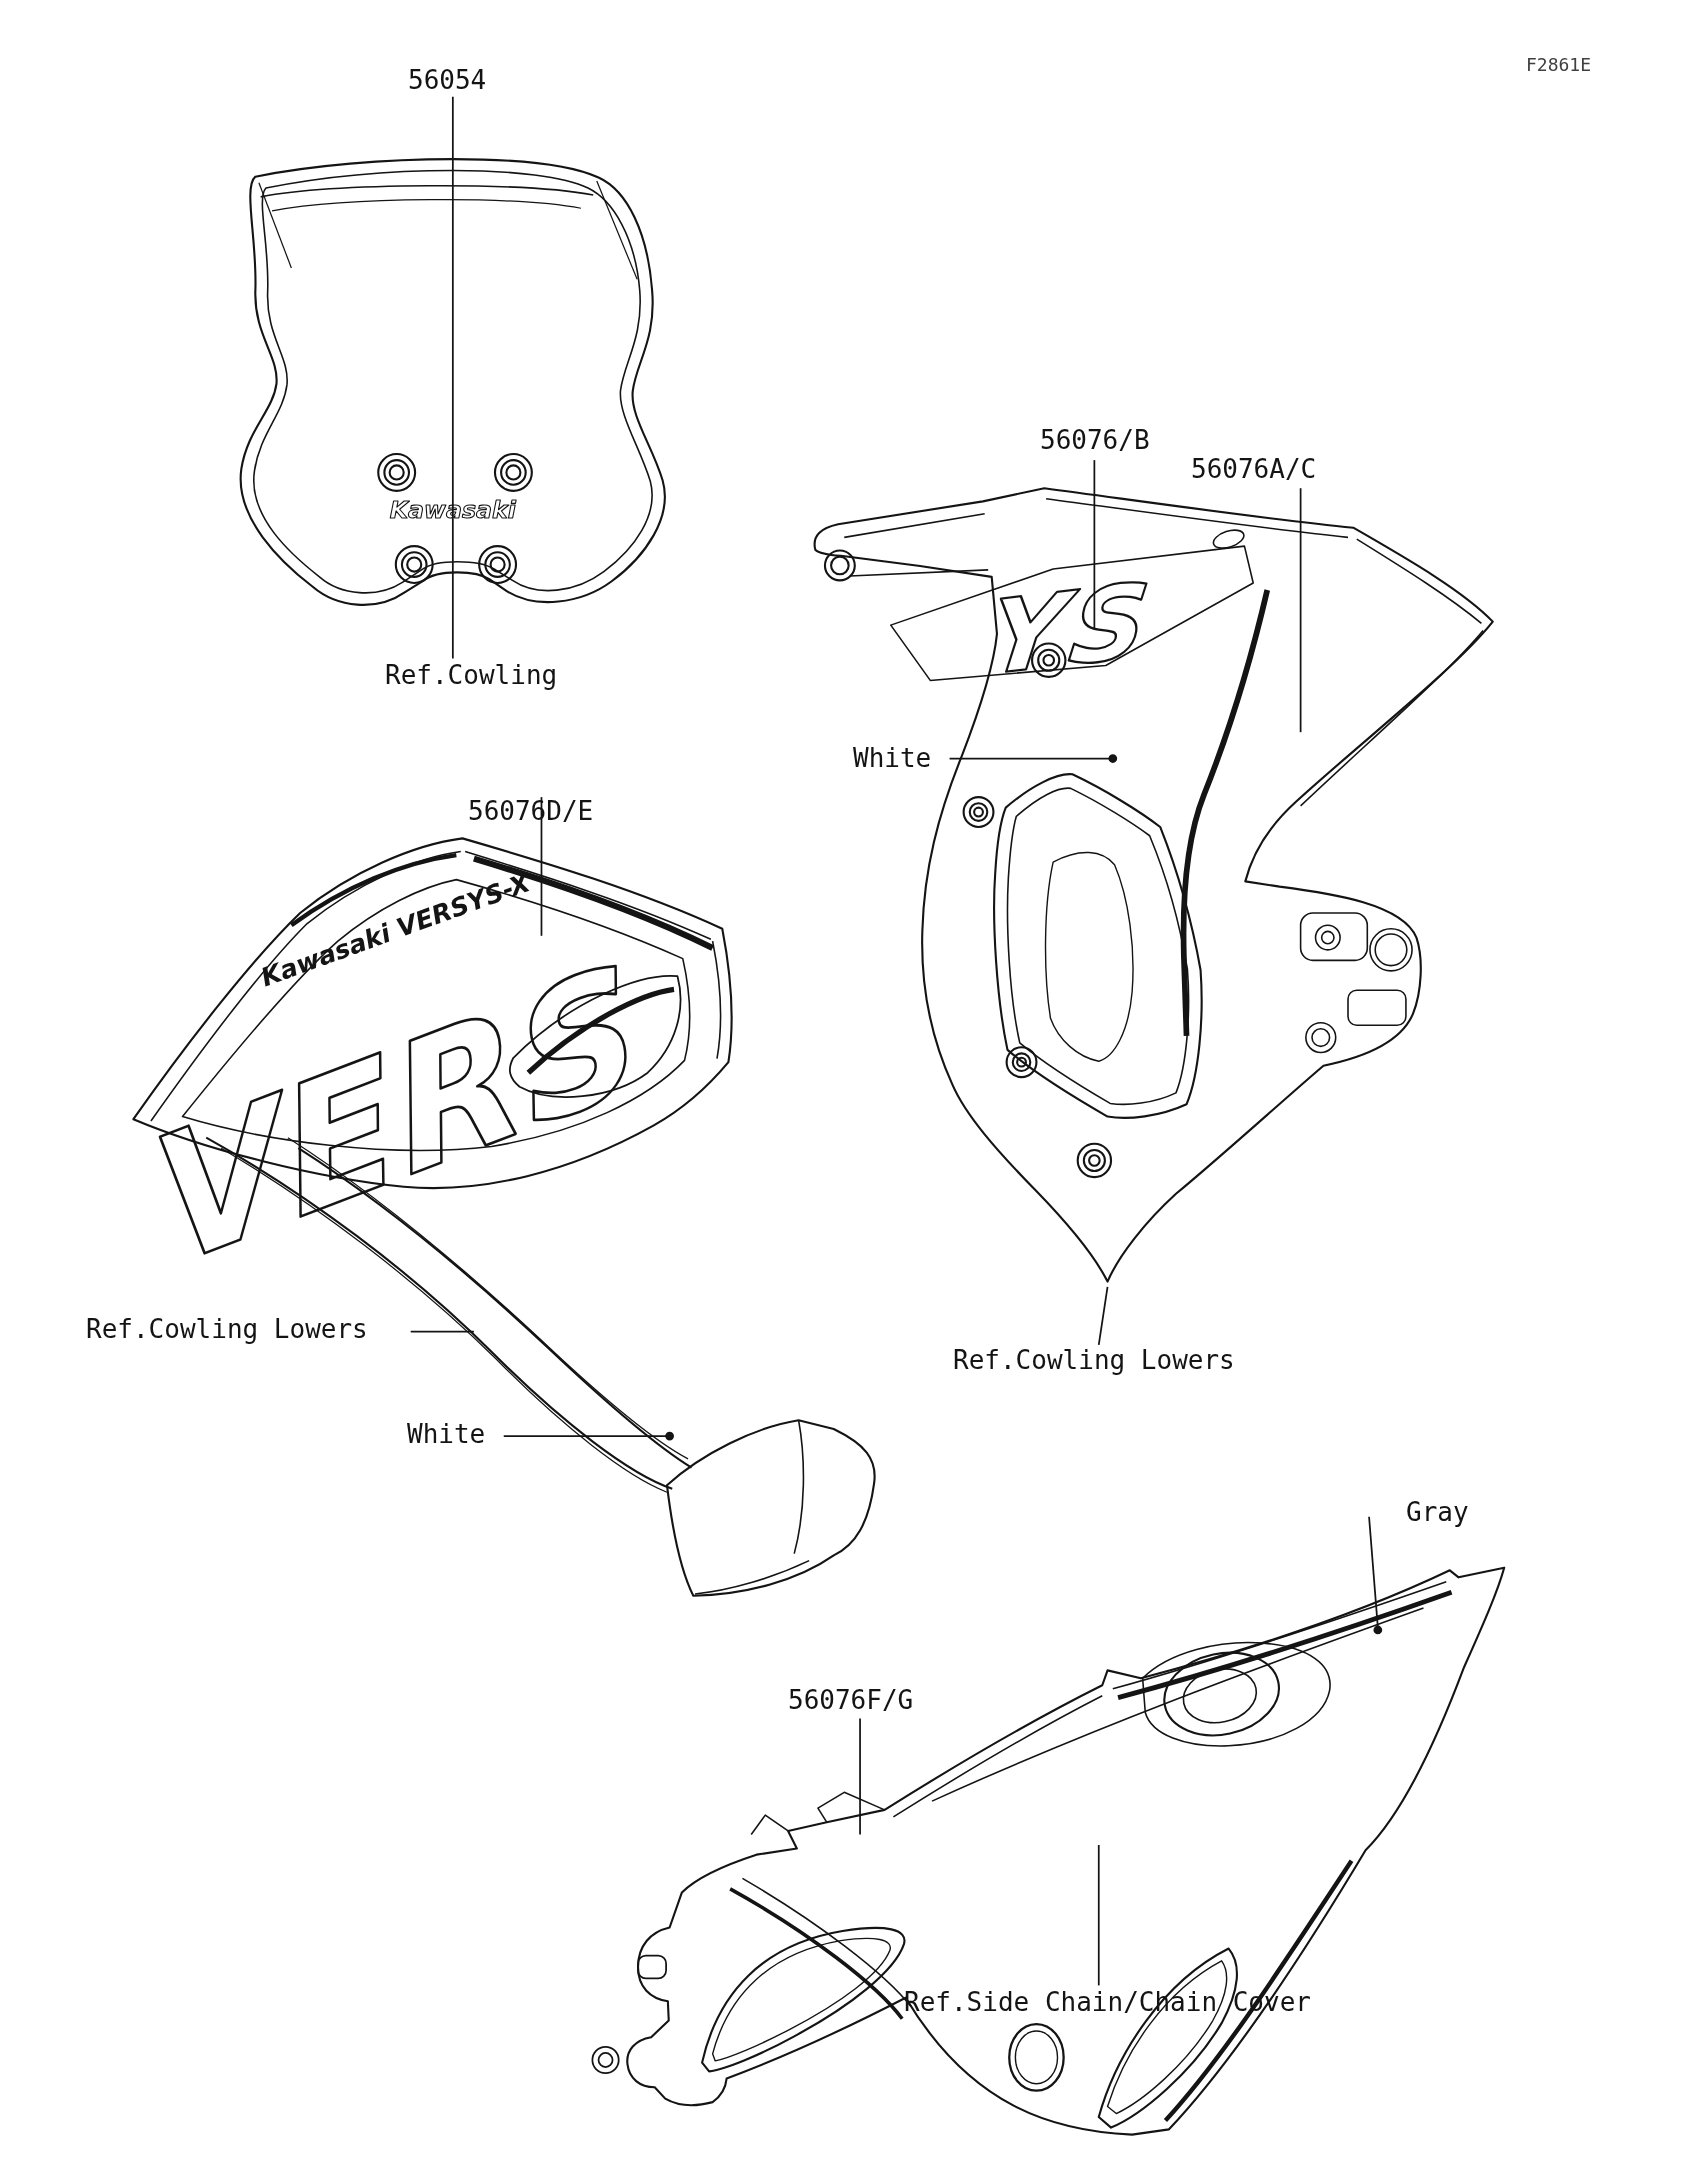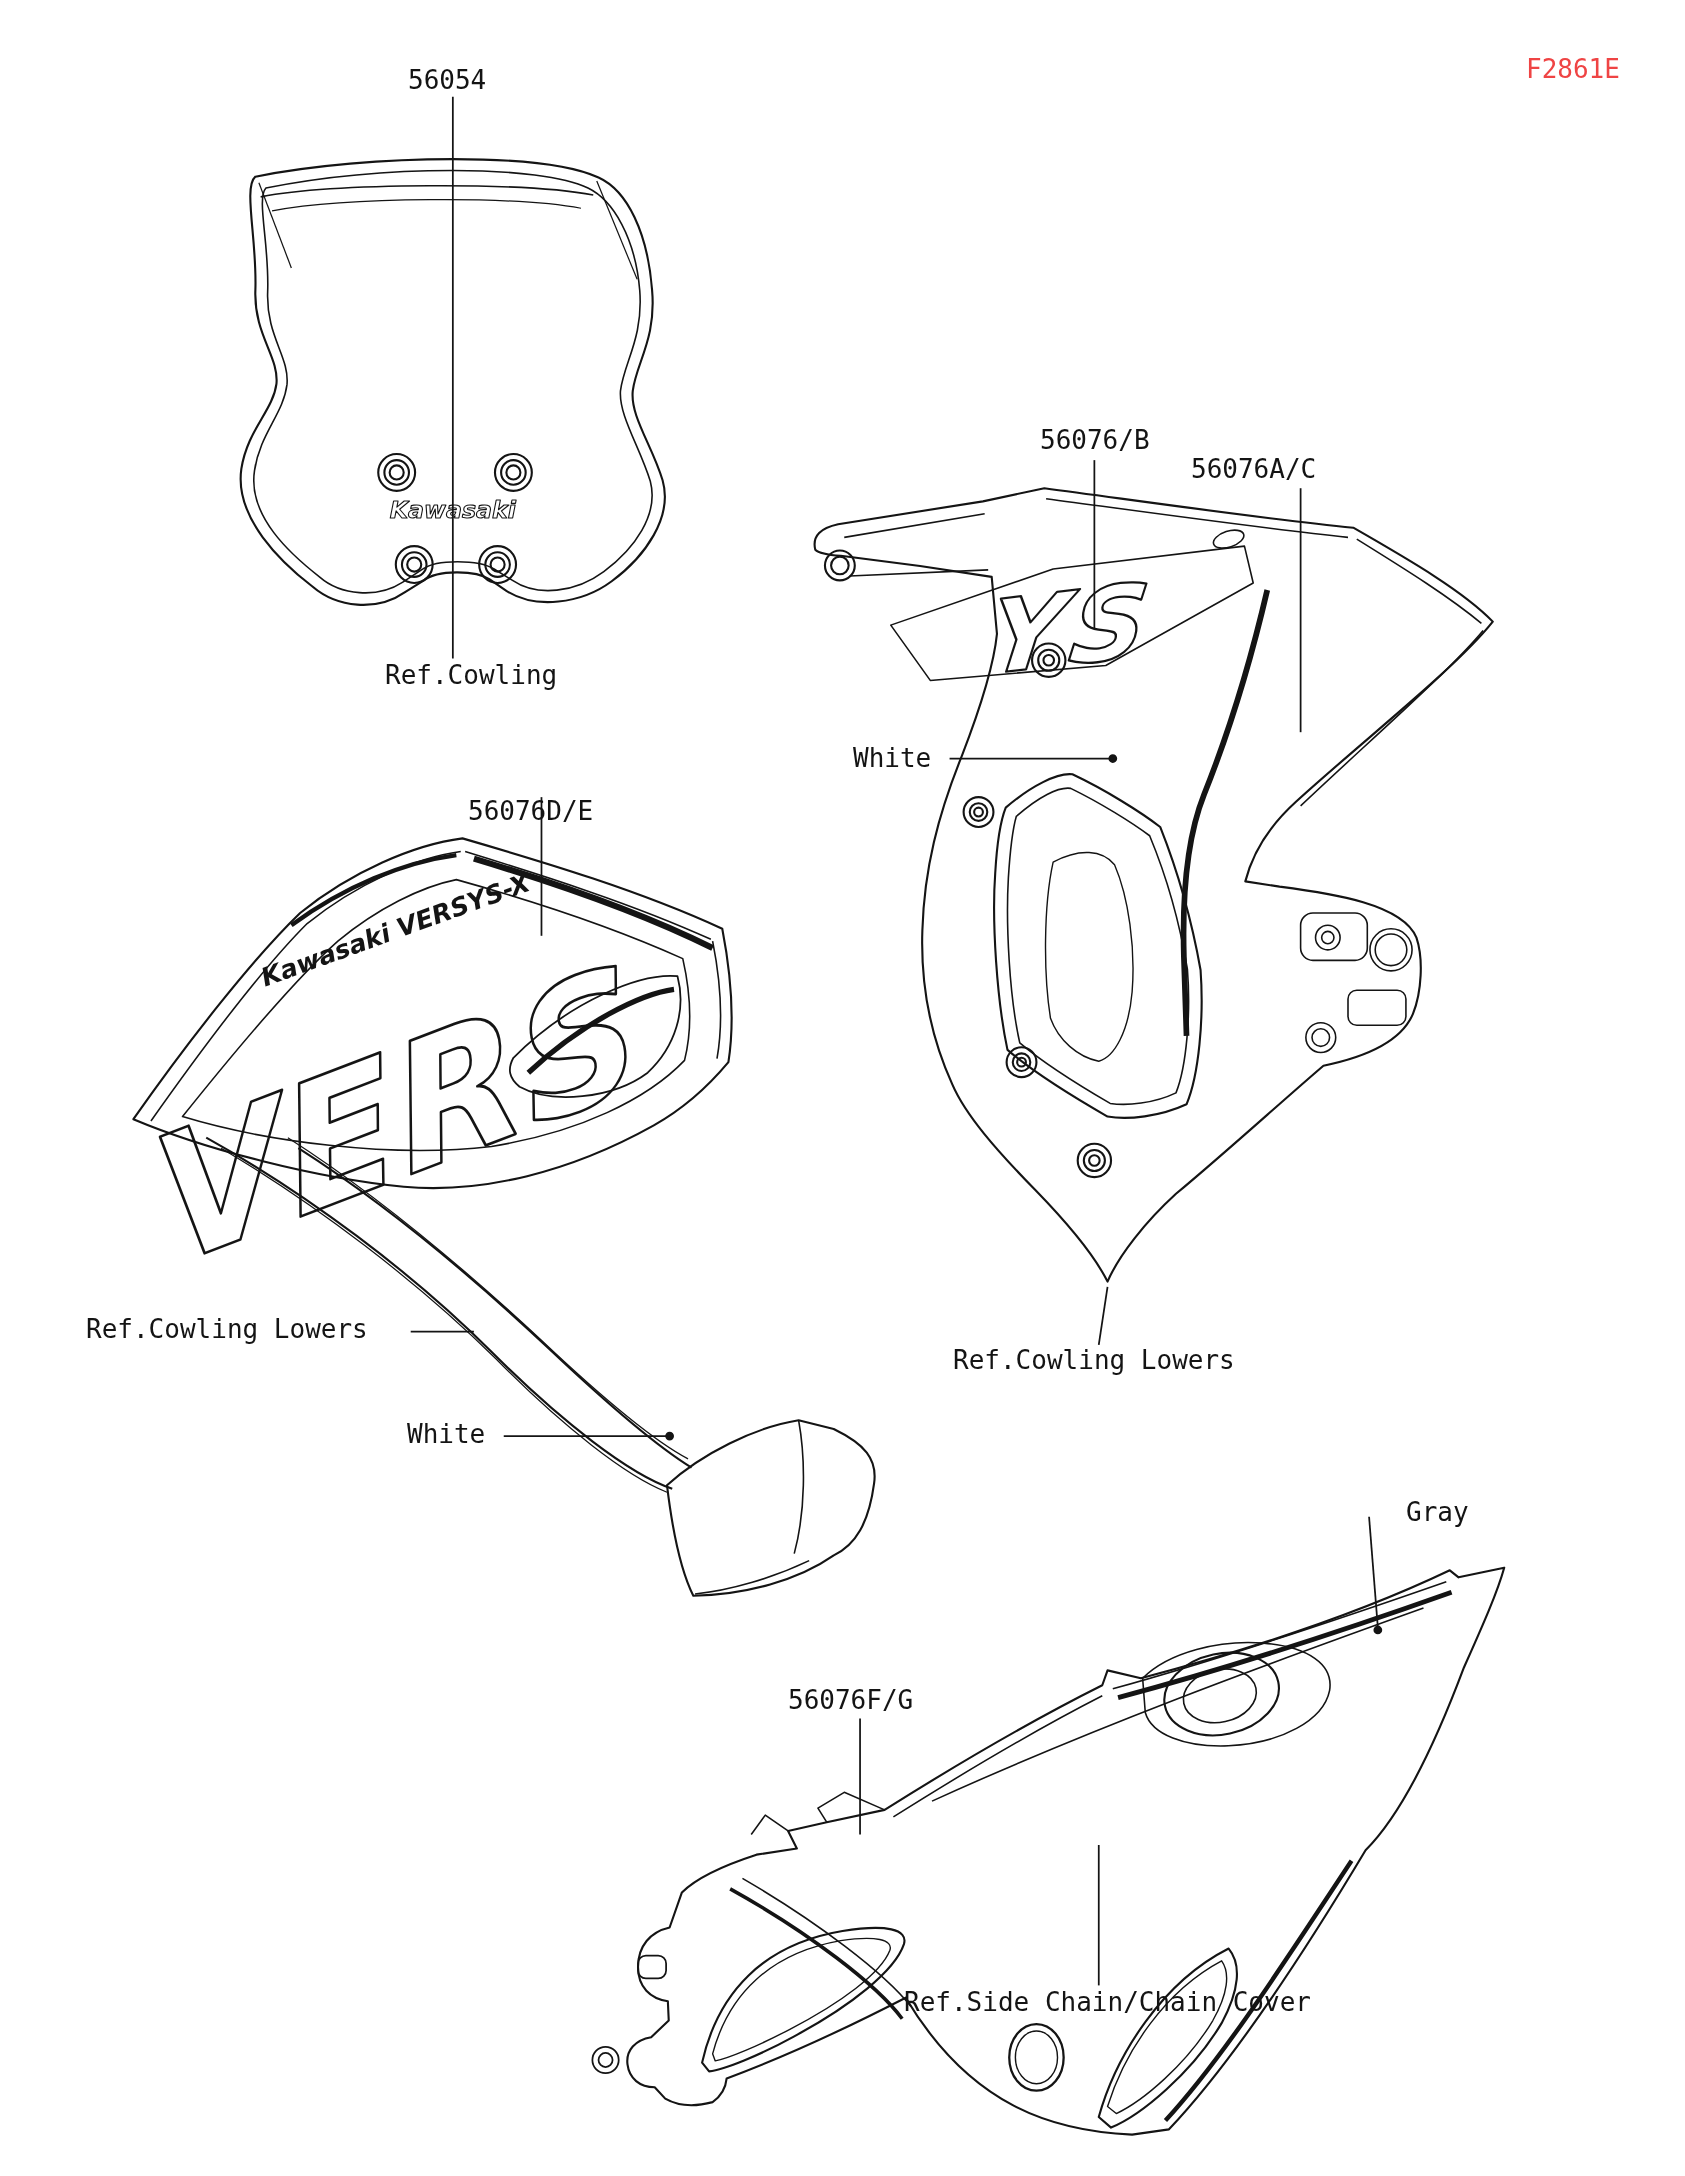--- a/index.html
+++ b/index.html
@@ -1,21 +1,21 @@
 <!DOCTYPE html>
 <html style="font-size:14px"><head>
 <meta charset="utf-8">
 <style>
   html,body{margin:0;padding:0;background:#ffffff;}
   .stage{position:relative;width:1685px;height:2177px;background:#ffffff;overflow:hidden;
          font-family:"DejaVu Sans Mono", monospace;}
   svg.art{position:absolute;left:0;top:0;}
   .callout{position:absolute;color:#141414;font-size:26px;line-height:1;white-space:pre;
            font-family:"DejaVu Sans Mono", monospace;}
-  .figcode{position:absolute;color:#ef4444;font-size:26px;line-height:1;
+  .figcode{position:absolute;color:#404040;font-size:18px;line-height:1;
            font-family:"DejaVu Sans Mono", monospace;}
 </style>
 </head>
 <body>
 
 <div class="stage">
 
   <svg class="art" width="1685" height="2177" viewBox="0 0 1920 2480">
 
     <g stroke="#141414" stroke-width="2" fill="none">

